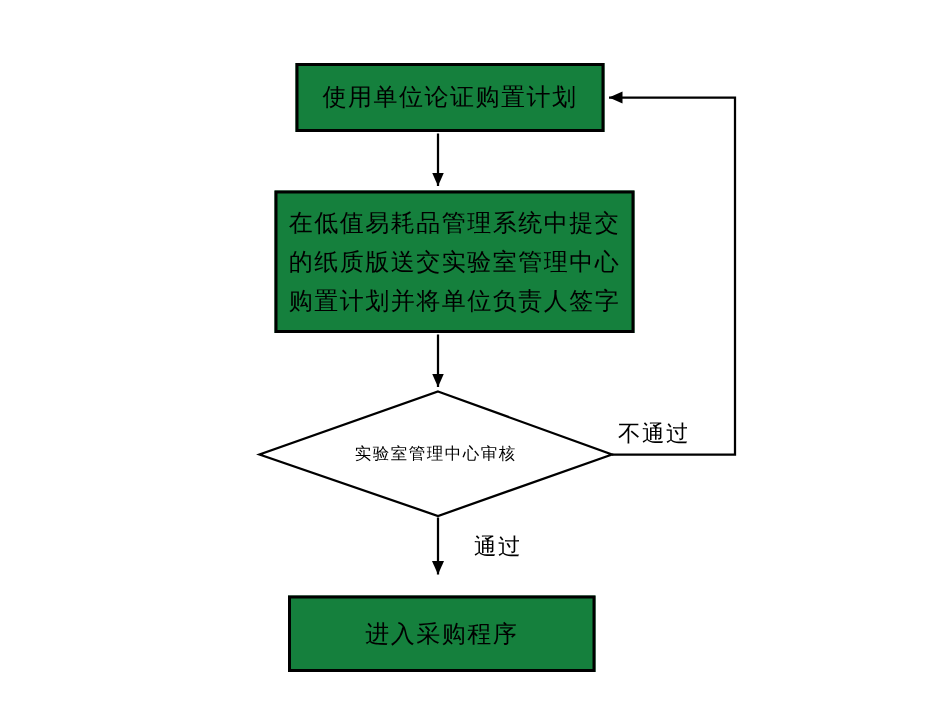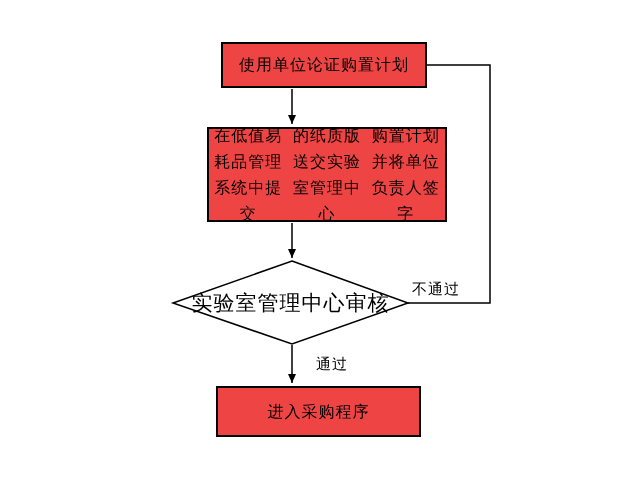--- a/index.html
+++ b/index.html
@@ -20,52 +20,51 @@
     position: absolute;
     left: 0;
     top: 0;
     width: 622px;
     height: 480px;
   }
   .node {
     position: absolute;
     box-sizing: border-box;
     border: 2px solid #000000;
-    background: #ef4444;
+    background: #15803d;
     display: flex;
     align-items: center;
     justify-content: center;
     text-align: center;
     font-size: 16px;
     letter-spacing: 1px;
     line-height: 26px;
-    margin-left: 24px;
   }
   .node-plan {
     left: 197px; top: 42px;
     width: 206px; height: 46px;
   }
   .node-submit {
     left: 183px; top: 127px;
     width: 240px; height: 95px;
-    flex-direction: row;
+    flex-direction: column;
   }
   .node-procure {
-    left: 192px; top: 386px;
+    left: 192px; top: 397px;
     width: 205px; height: 51px;
   }
   .diamond-label {
     position: absolute;
     left: 173px; top: 261px;
     width: 235px; height: 83px;
     display: flex;
     align-items: center;
     justify-content: center;
     text-align: left;
-    font-size: 21px;
+    font-size: 11px;
     letter-spacing: 1px;
     pointer-events: none;
   }
   .edge-label {
     position: absolute;
     font-size: 15px;
     line-height: 15px;
     letter-spacing: 1px;
     background: #ffffff;
     white-space: nowrap;

